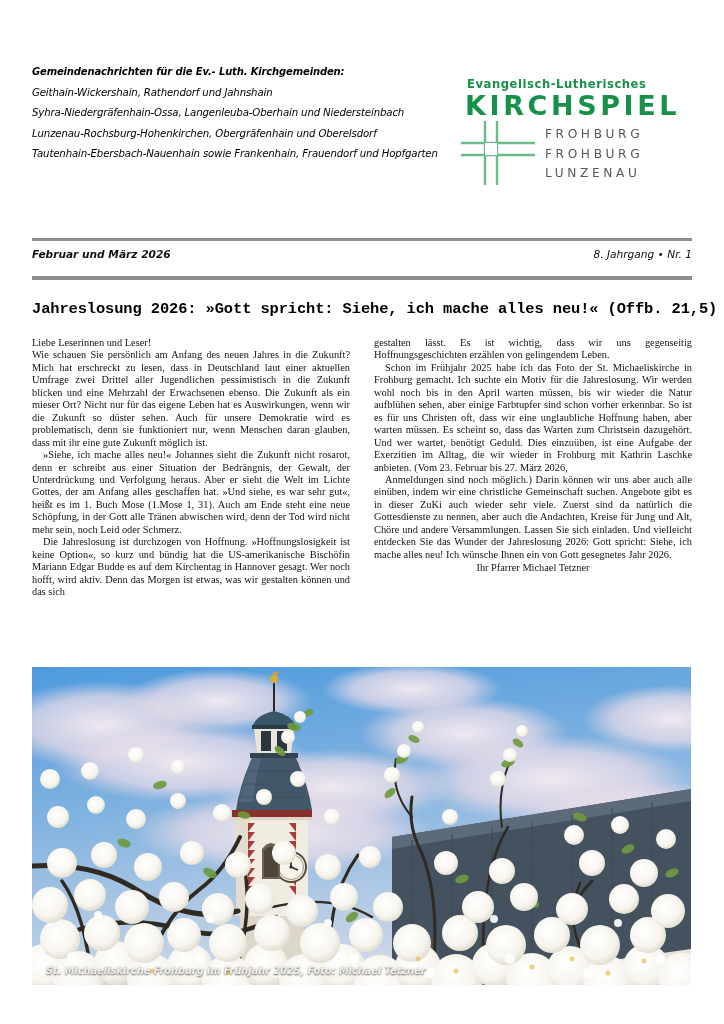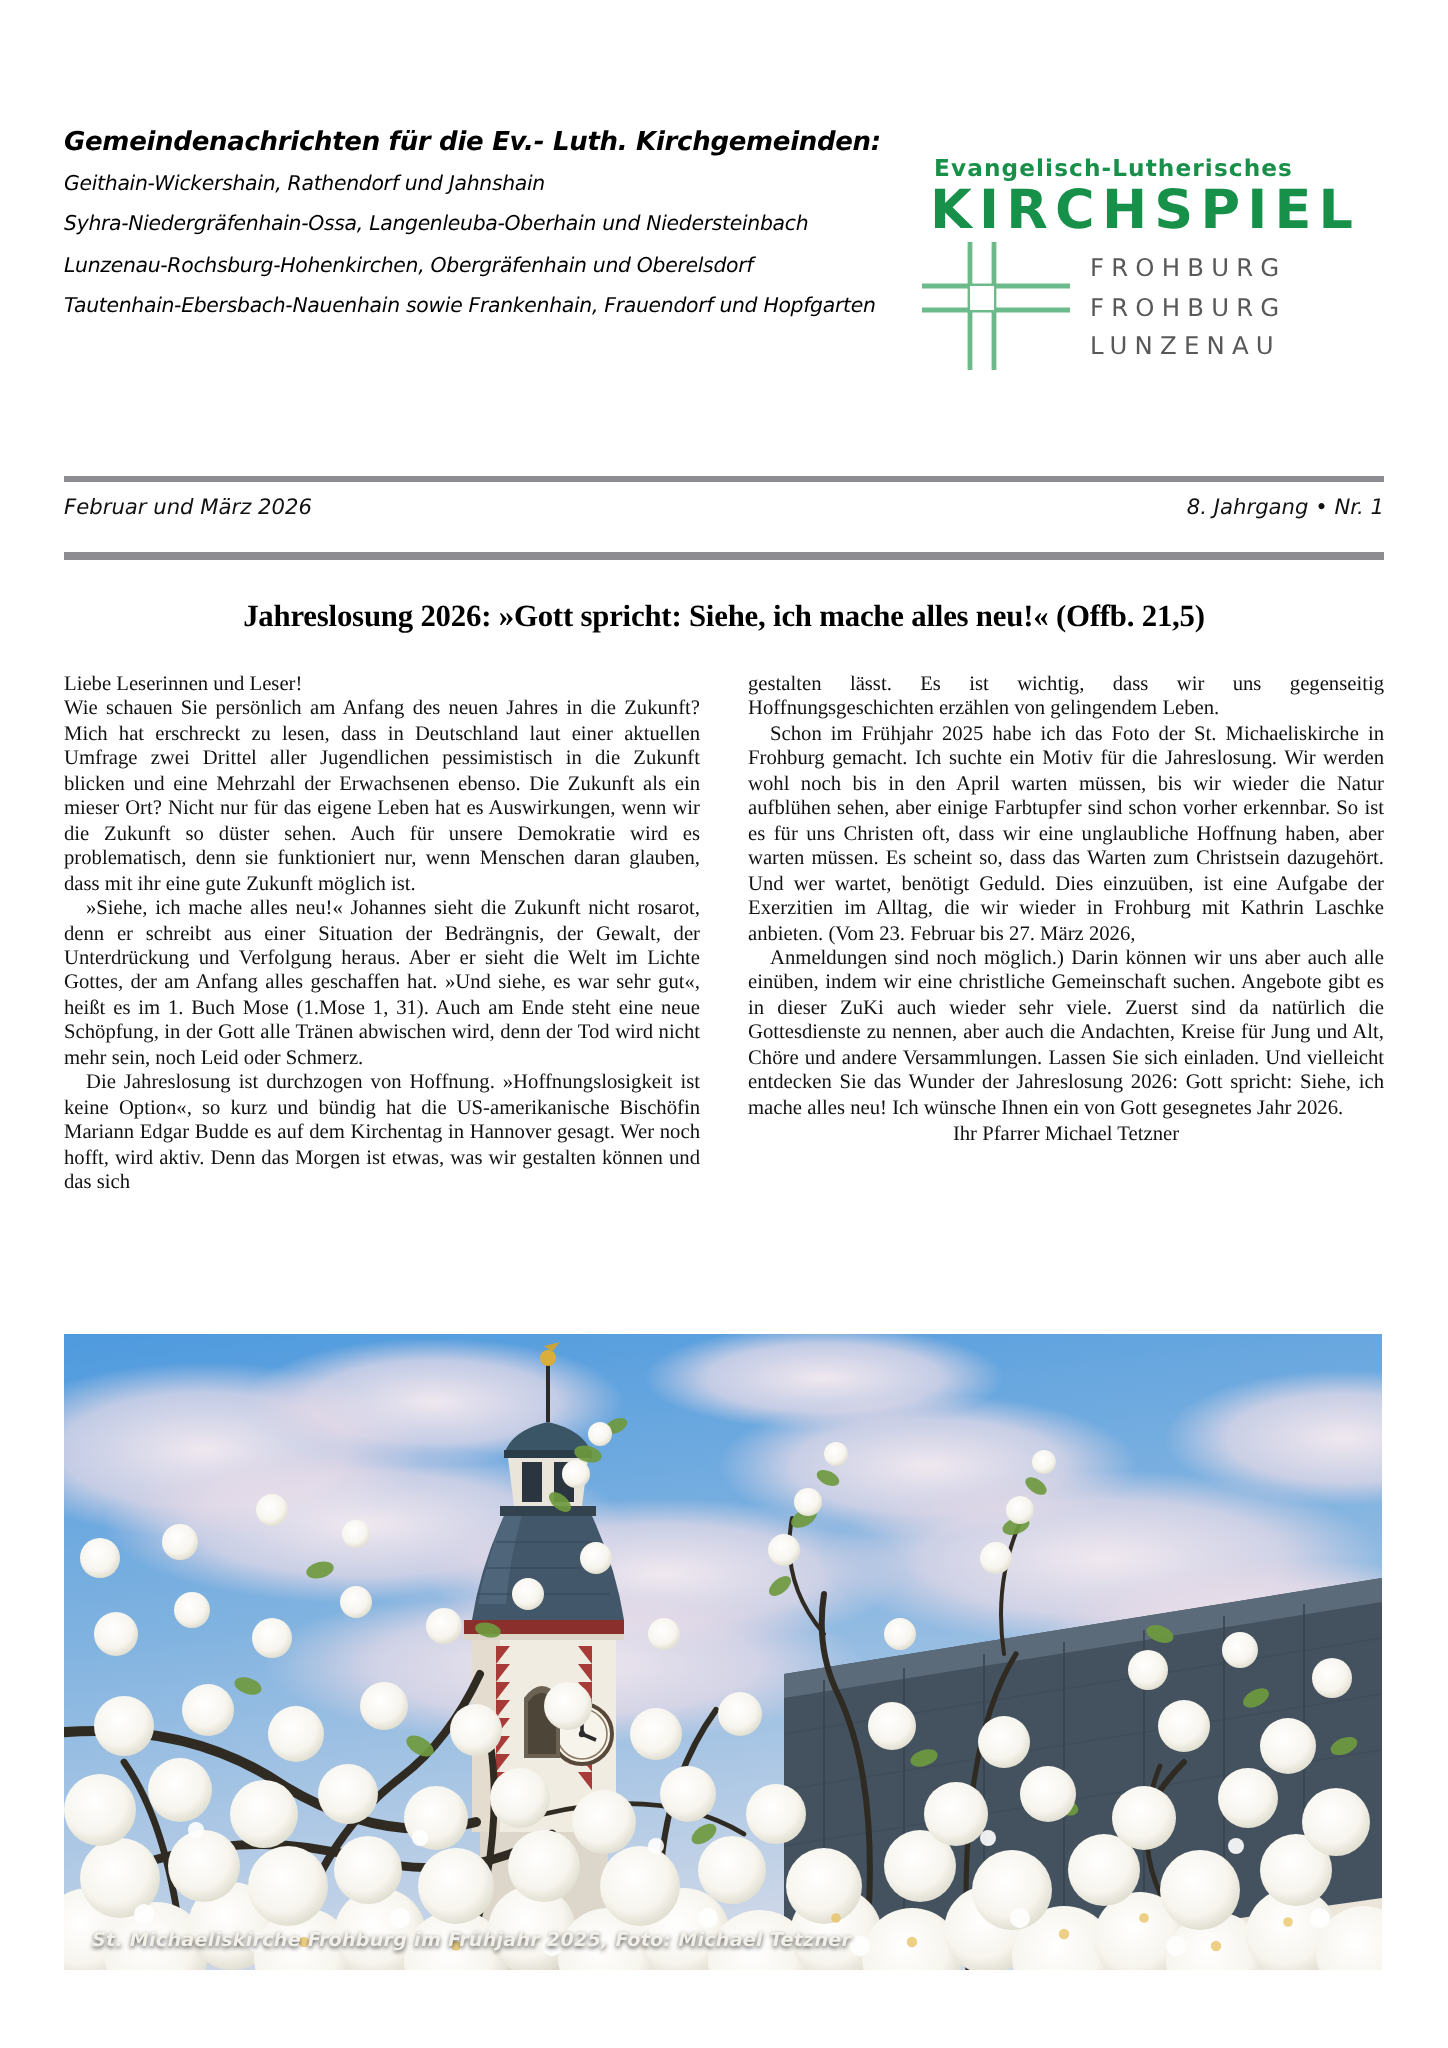--- a/index.html
+++ b/index.html
@@ -37,21 +37,21 @@
     top: 4px;
     width: 445px;
     font-family: "DejaVu Sans", sans-serif;
     font-style: italic;
     font-size: 10.2px;
     line-height: 20.5px;
     color: #000000;
     letter-spacing: -0.15px;
   }
   .masthead-text .mh-line { white-space: nowrap; display: block; }
-  .masthead-text .mh-line.bold { font-weight: bold; font-size: 13px; }
+  .masthead-text .mh-line.bold { font-weight: bold; font-size: 10px; }
 
   
   .logo {
     position: absolute;
     right: 0;
     top: 19px;
     width: 235px;
     height: 118px;
   }
   .logo-top {
@@ -112,31 +112,31 @@
     position: absolute;
     left: 32px;
     top: 248px;
     width: 660px;
     height: 22px;
     font-family: "DejaVu Sans", sans-serif;
     font-style: italic;
     font-size: 10.6px;
     color: #111111;
   }
-  .issue-left { position: absolute; left: 0; top: 0; }
+  .issue-left { position: absolute; left: 0; top: 0; font-weight: bold; }
   .issue-right { position: absolute; right: 0; top: 0; }
 
   
   .headline {
     position: absolute;
     left: 32px;
     top: 300px;
     width: 660px;
     text-align: center;
-    font-family: Liberation Serif, serif;
+    font-family: Liberation Mono, monospace;
     font-weight: bold;
     font-size: 15.4px;
     letter-spacing: -0.1px;
     color: #000000;
     white-space: nowrap;
   }
 
   
   .columns {
     position: absolute;

